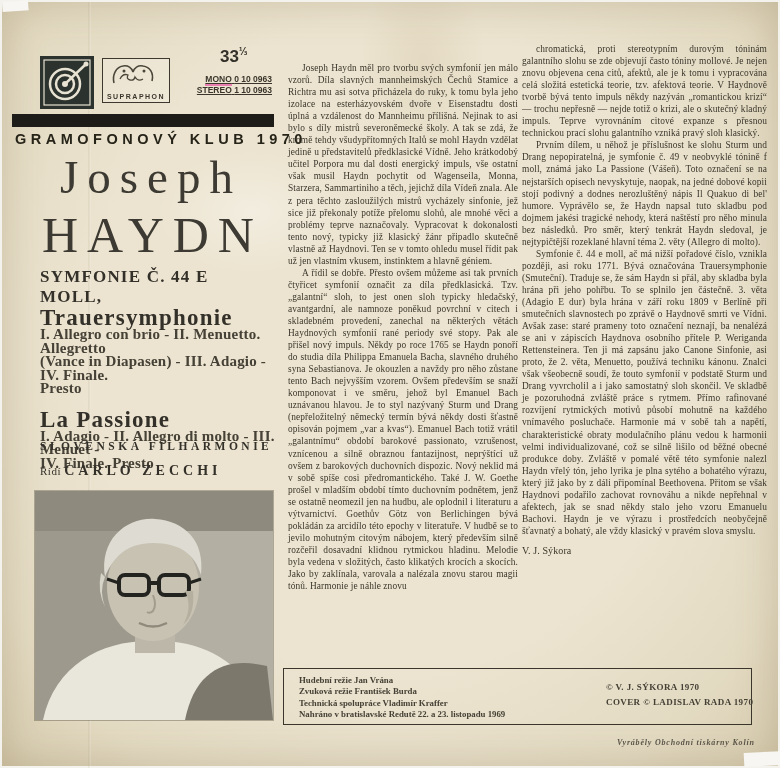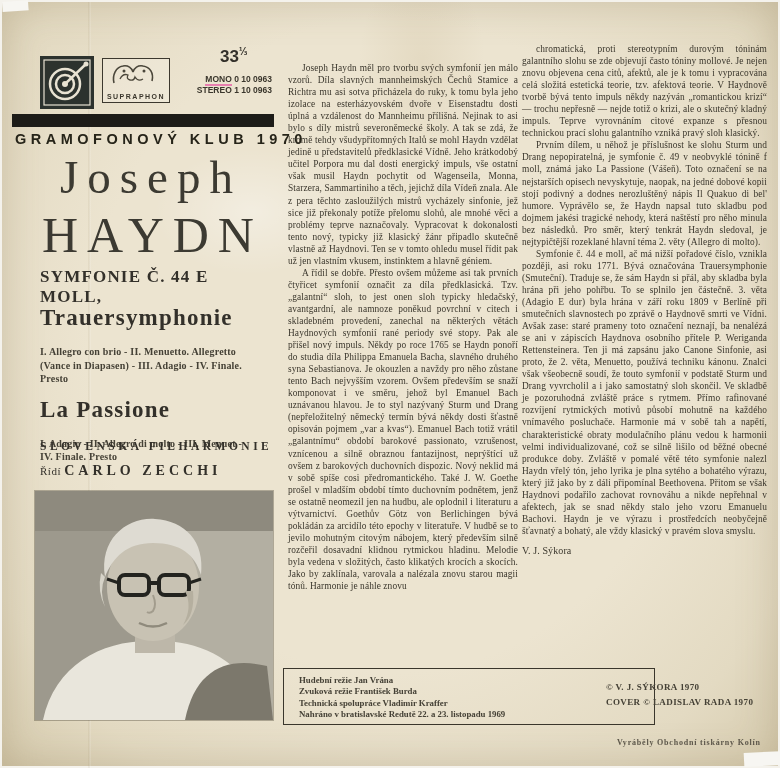--- a/index.html
+++ b/index.html
@@ -30,37 +30,37 @@
   .spiral-box { position:absolute; left:0; top:2px; width:54px; height:53px; background:#2c322e; }
   .lion-box { position:absolute; left:62px; top:4px; width:68px; height:45px; border:1.5px solid #3c382e; background:rgba(255,255,255,.18); }
   .lion-box svg { display:block; margin:2px auto 0; }
   .supraphon { position:absolute; left:0; right:0; bottom:2px; text-align:center;
     font-family:"Liberation Sans", sans-serif; font-size:7px; font-weight:bold; letter-spacing:1.5px; color:#3a362c; }
 
   .speed { position:absolute; left:218px; top:44px; font-family:"Liberation Sans", sans-serif;
     font-weight:bold; font-size:17px; color:#33302a; letter-spacing:0; }
   .speed sup { font-size:10px; }
   .catalog { position:absolute; left:190px; top:72px; font-family:"Liberation Sans", sans-serif;
-    font-size:8.5px; font-weight:bold; color:#3a362c; line-height:11px; text-align:right; width:80px; }
+    font-size:8.5px; font-weight:bold; color:#3a362c; line-height:11px; text-align:right; width:80px;text-decoration:underline; }
   .catalog .mono-word { border-bottom:2px solid #e87fb0; }
 
   
   .black-bar { position:absolute; left:10px; top:112px; width:262px; height:13px; background:#1d1c18; }
   .club { position:absolute; left:13px; top:129px; width:262px;
     font-family:"Liberation Sans", sans-serif; font-weight:bold; font-size:14.5px;
     letter-spacing:4.5px; color:#262419; white-space:nowrap; }
   .t-first { position:absolute; left:58px; top:148px; font-size:47px; letter-spacing:9px; color:#3c3a32; }
   .t-last  { position:absolute; left:40px; top:204px; font-size:50px; letter-spacing:9px; color:#3c3a32; }
 
   
   .works { position:absolute; left:38px; top:265px; width:236px; }
   .work { margin-bottom:13px; }
   .work-title { font-size:17px; font-weight:bold; letter-spacing:1.2px; color:#33302a; line-height:20px; }
   .work-sub   { font-size:23px; font-weight:bold; letter-spacing:1.2px; color:#33302a; line-height:21px; }
-  .movements { margin-top:17px; font-size:10px; font-weight:bold; color:#454136;
+  .movements { margin-top:0; font-size:15px; font-weight:bold; color:#454136;
     line-height:13.5px; white-space:pre-line; letter-spacing:.2px; }
   .orchestra { position:absolute; left:38px; top:438px; font-size:11.5px; font-weight:bold;
     letter-spacing:3.5px; color:#33302a; white-space:nowrap; }
   .conductor { position:absolute; left:38px; top:461px; font-size:13px; color:#33302a; white-space:nowrap; }
   .conductor .prefix { font-size:11px; letter-spacing:.5px; }
   .conductor .name { font-size:14px; letter-spacing:4px; font-weight:bold; }
 
   
   .photo { position:absolute; left:33px; top:489px; width:238px; height:229px;
     background:#a8a499; overflow:hidden; box-shadow:0 0 0 1px rgba(60,55,40,.35); }
@@ -69,28 +69,28 @@
   
   .col { position:absolute; top:41px; text-align:justify; font-size:9.4px;
     line-height:12.05px; color:#3a362c; letter-spacing:.1px; }
   .col1 { left:286px; width:230px;margin-top:19px; }
   .col2 { left:520px; width:245px; }
   .col p { text-indent:14px; }
   .col p:first-child { text-indent:14px; }
   .signature { text-align:left; margin-top:8px; font-size:10px; padding-right:6px; }
 
   
-  .credits-box { position:absolute; left:281px; top:666px; width:372px; height:57px;
+  .credits-box { position:absolute; left:281px; top:666px; width:469px; height:57px;
     border:1.5px solid #3a362c; }
   .credit-lines { position:absolute; left:15px; top:6px; font-size:8.8px; line-height:11.3px;
     color:#454136; font-weight:bold; }
   .rights { position:absolute; left:322px; top:11px; font-size:9px; line-height:15px;
     color:#454136; font-weight:bold; letter-spacing:.4px; white-space:nowrap; }
   .printer { position:absolute; left:615px; top:736px; font-size:8px; letter-spacing:.8px;
-    color:#5c564a; font-weight:bold; white-space:nowrap; }
+    color:#5c564a; font-weight:bold; white-space:nowrap;font-style:italic; }
 </style>
 </head>
 <body>
 
 <div class="cover">
   <div class="crease"></div>
   <div class="corner tl"></div>
   <div class="corner br"></div>
 
   <div class="logo-row">

